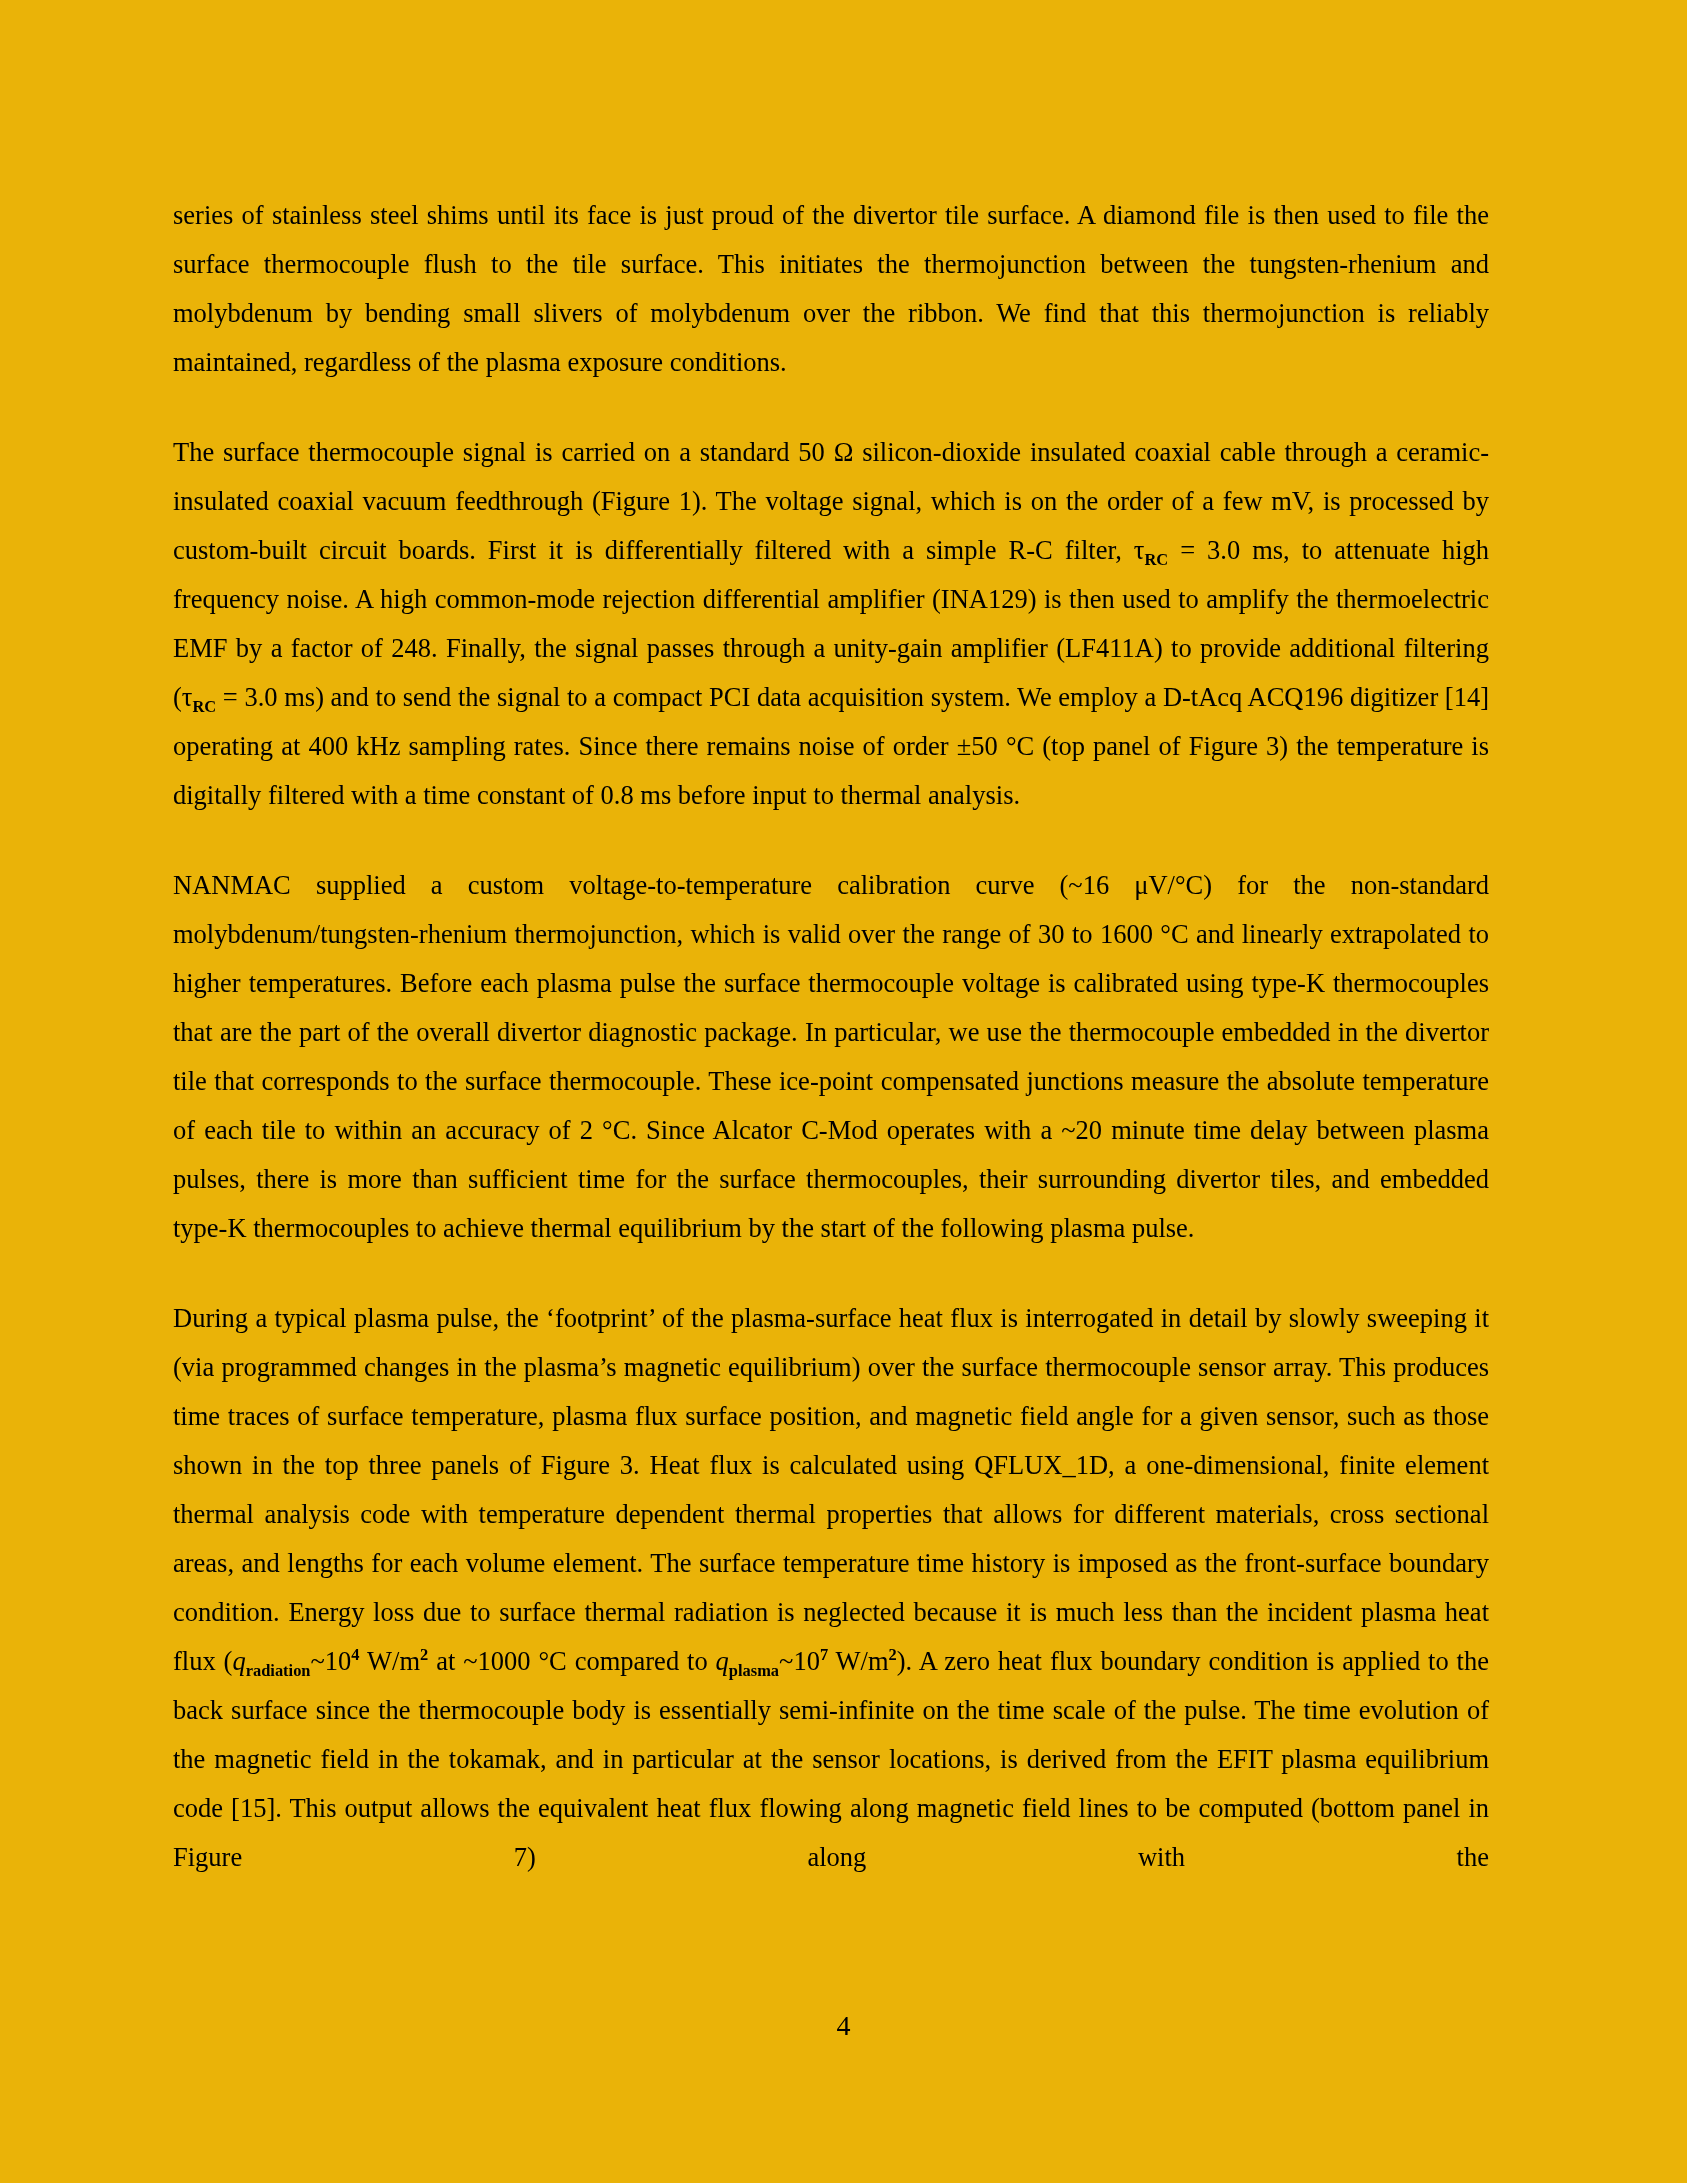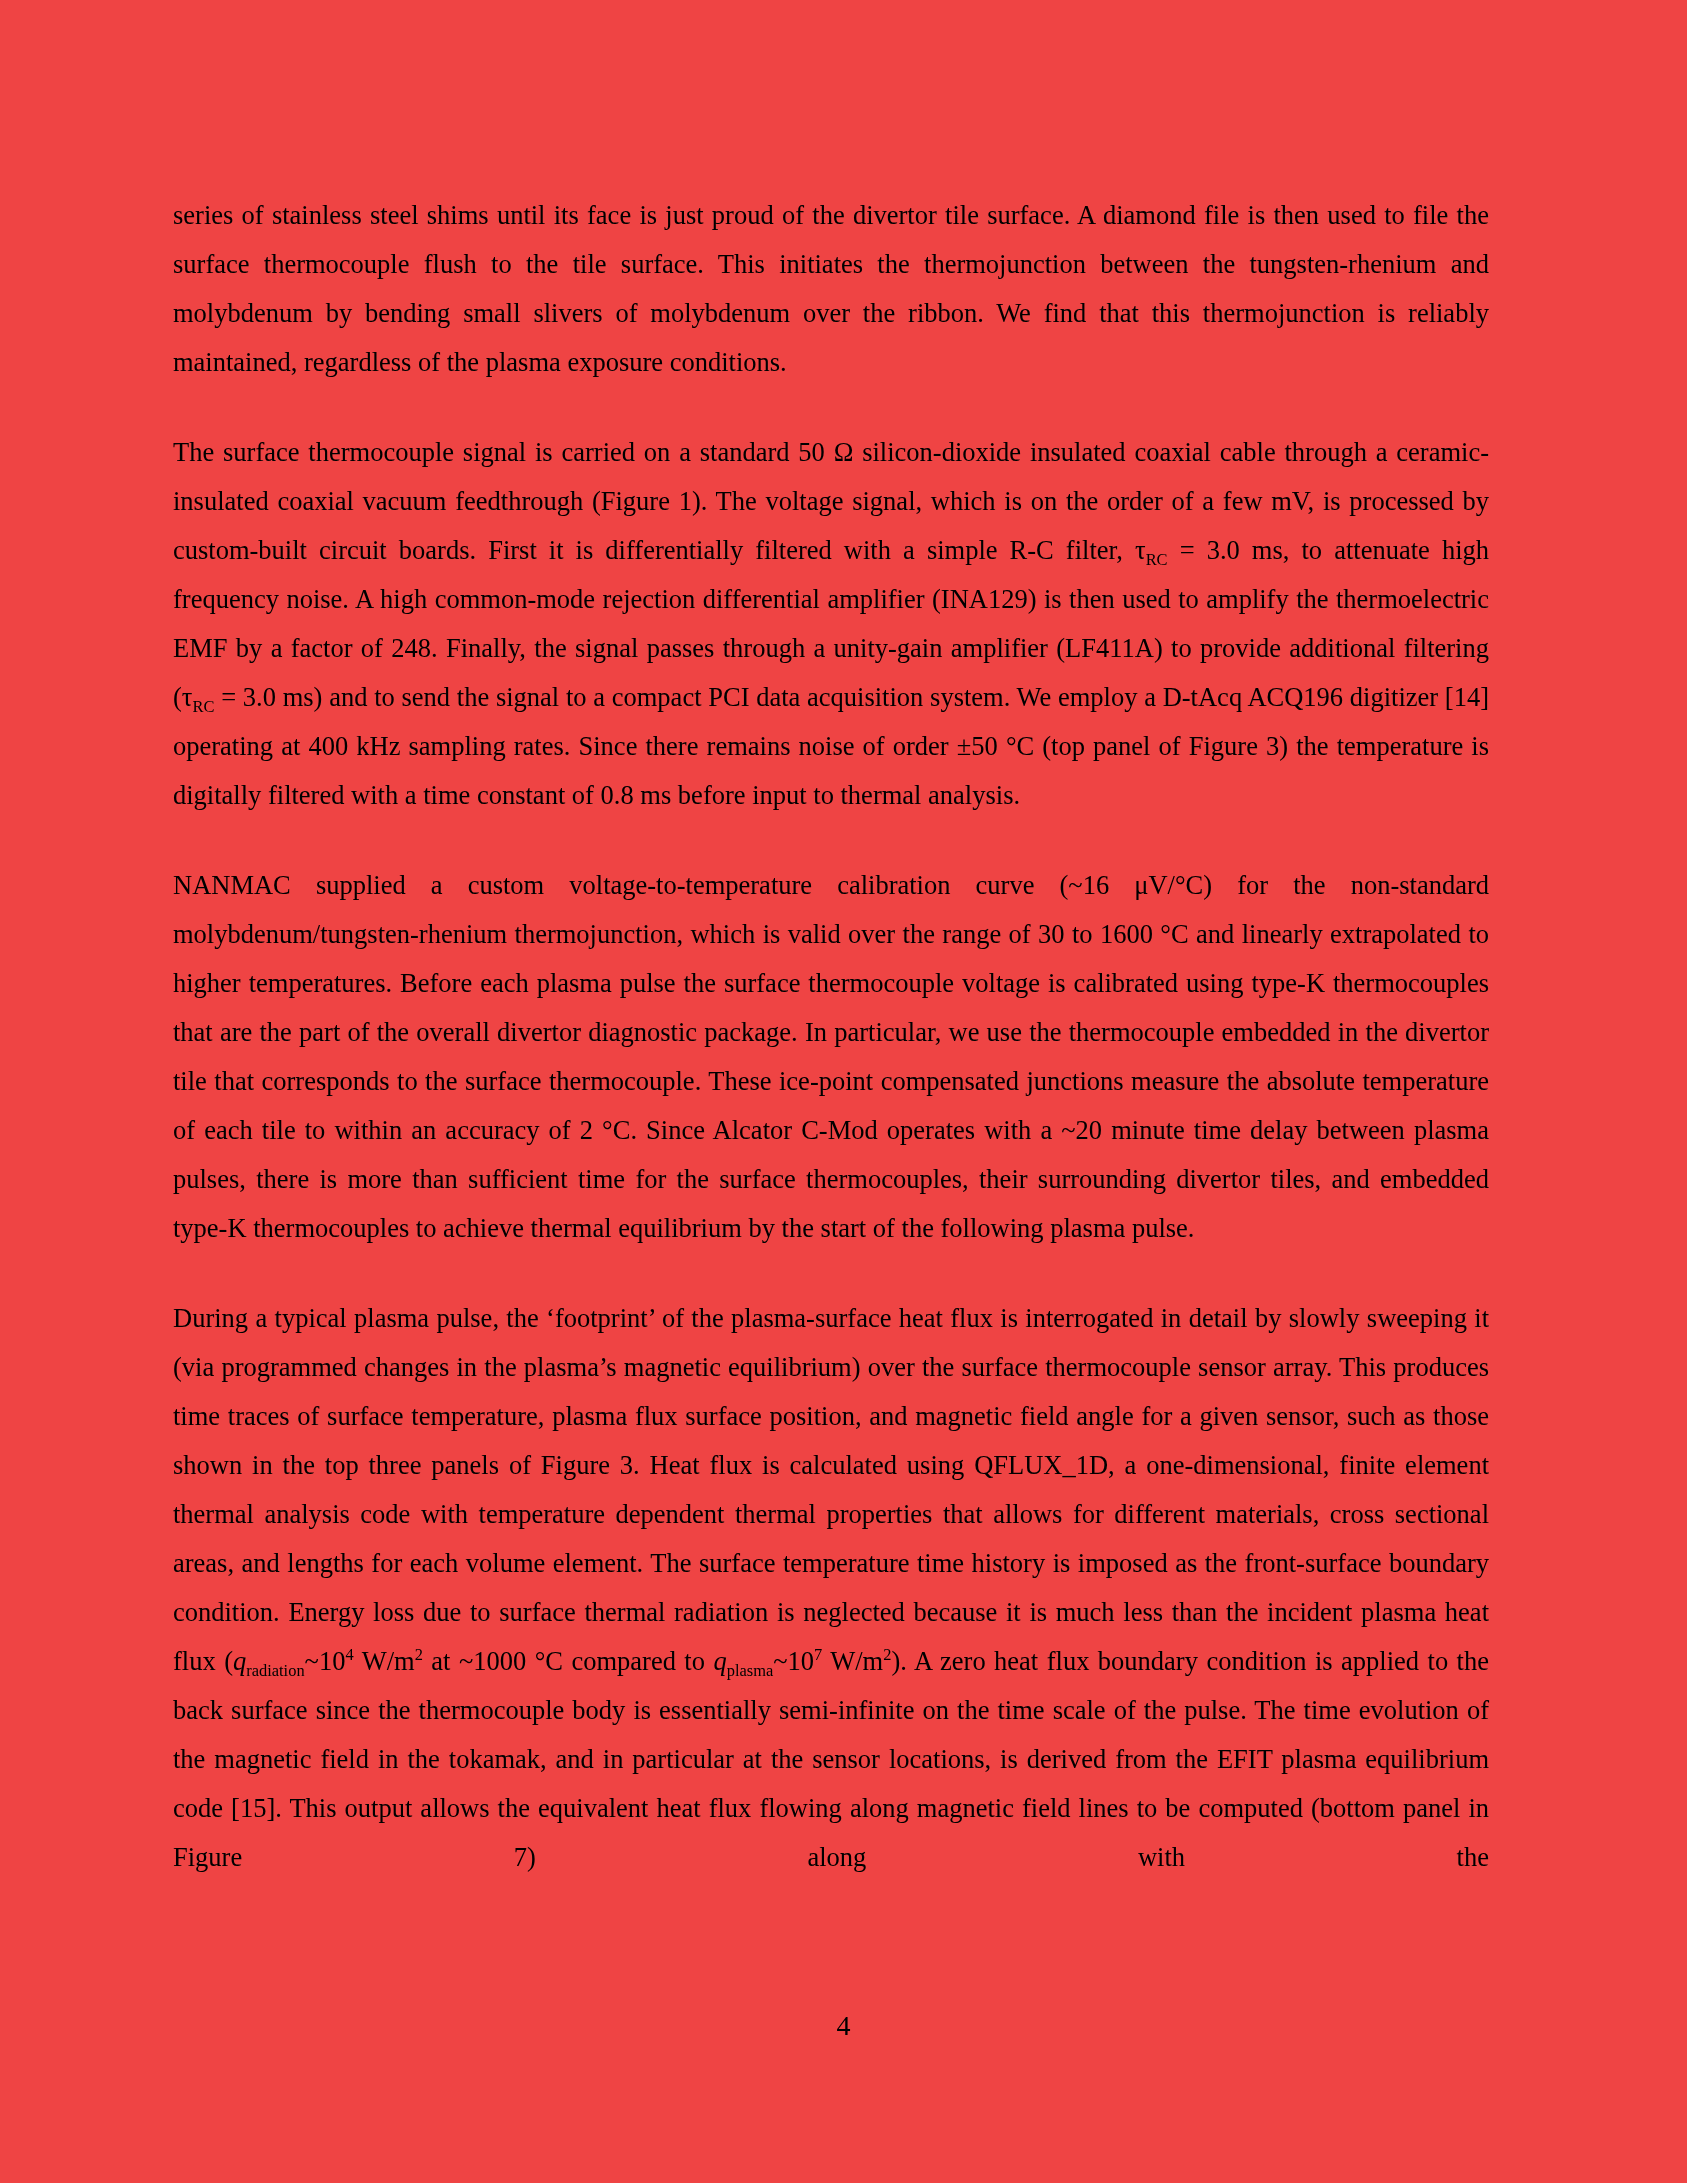--- a/index.html
+++ b/index.html
@@ -11,41 +11,42 @@
     height: 2183px;
     background: #ffffff;
     position: relative;
     font-family: "Liberation Serif", "DejaVu Serif", serif;
     color: #000000;
     overflow: hidden;
   }
   .page {
     position: absolute;
     inset: 0;
-    background: #ef4444;
+    background: #eab308;
   }
   .content {
     position: absolute;
     left: 173px;
     top: 191px;
     width: 1316px;
   }
   .content p {
     margin: 0 0 41px 0;
     font-size: 26.5px;
     line-height: 49px;
     text-align: justify;
     color: #000000;
   }
   .content p.continues {
     text-align-last: justify;
   }
   .seg-sub, .seg-sup {
     font-size: 62%;
     line-height: 0;
+    font-weight: bold;
   }
   .seg-italic {
     font-style: italic;
   }
   .footer {
     position: absolute;
     top: 2010px;
     left: 0;
     width: 100%;
     text-align: center;

